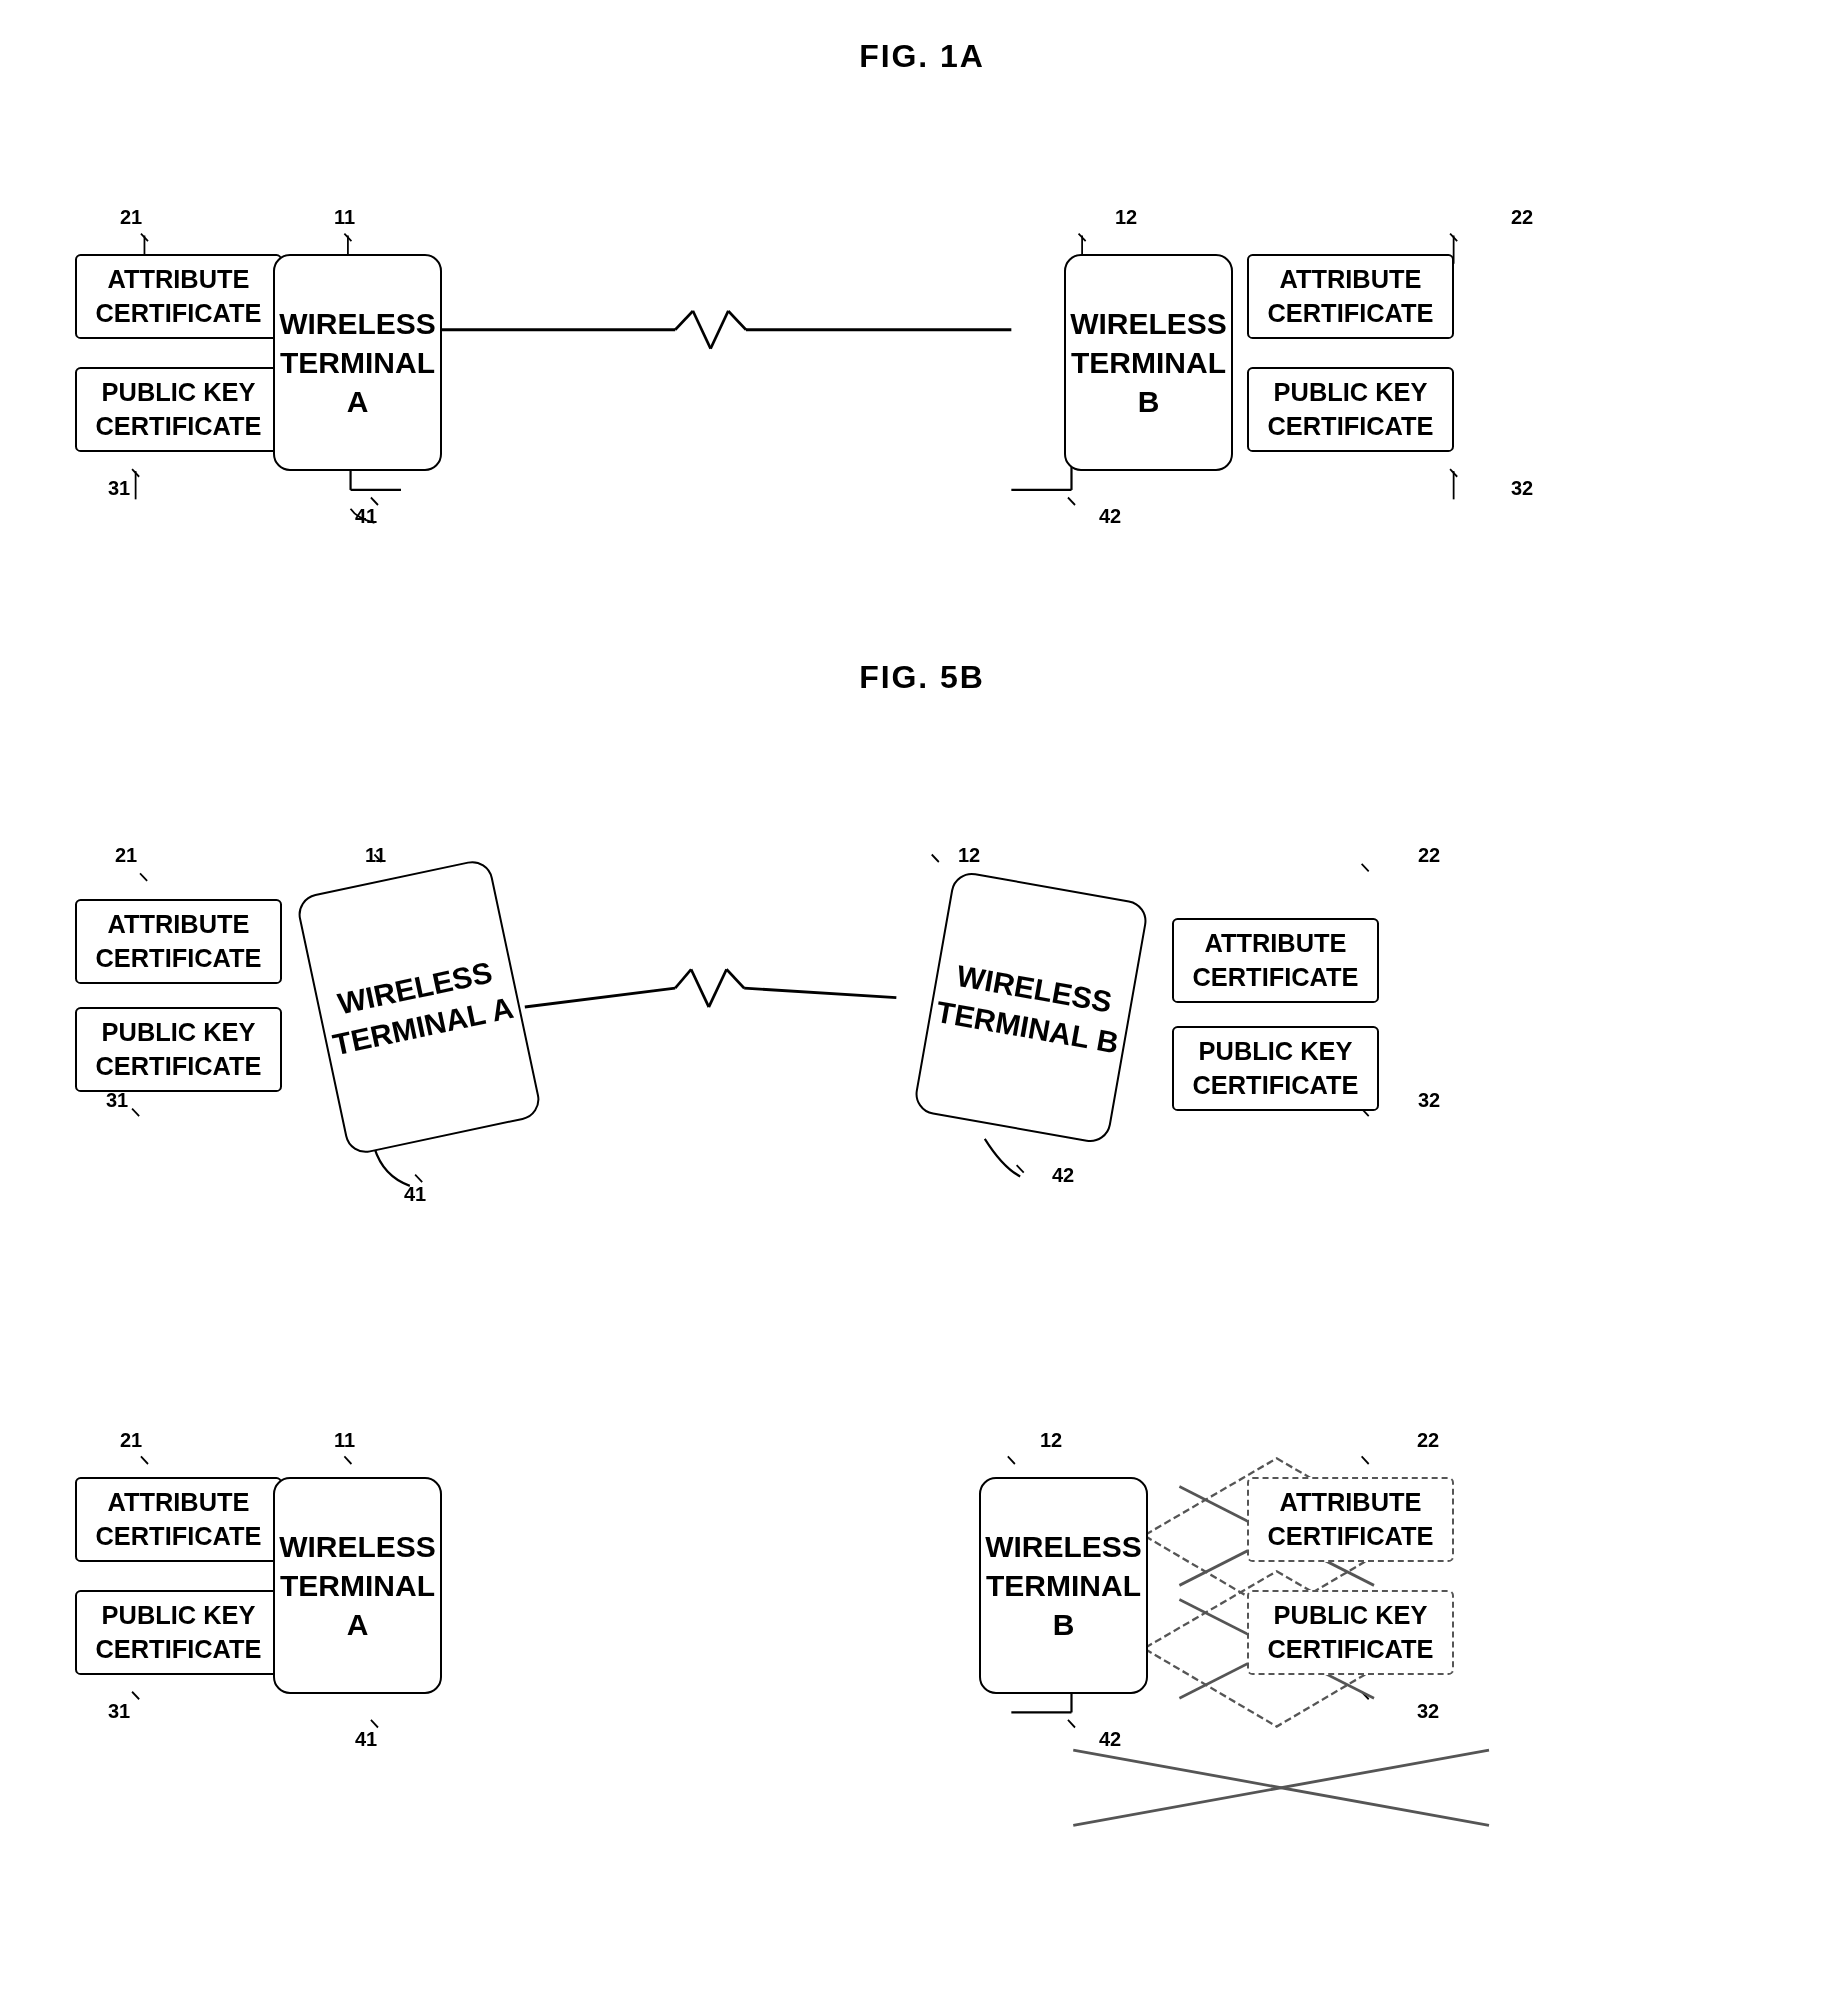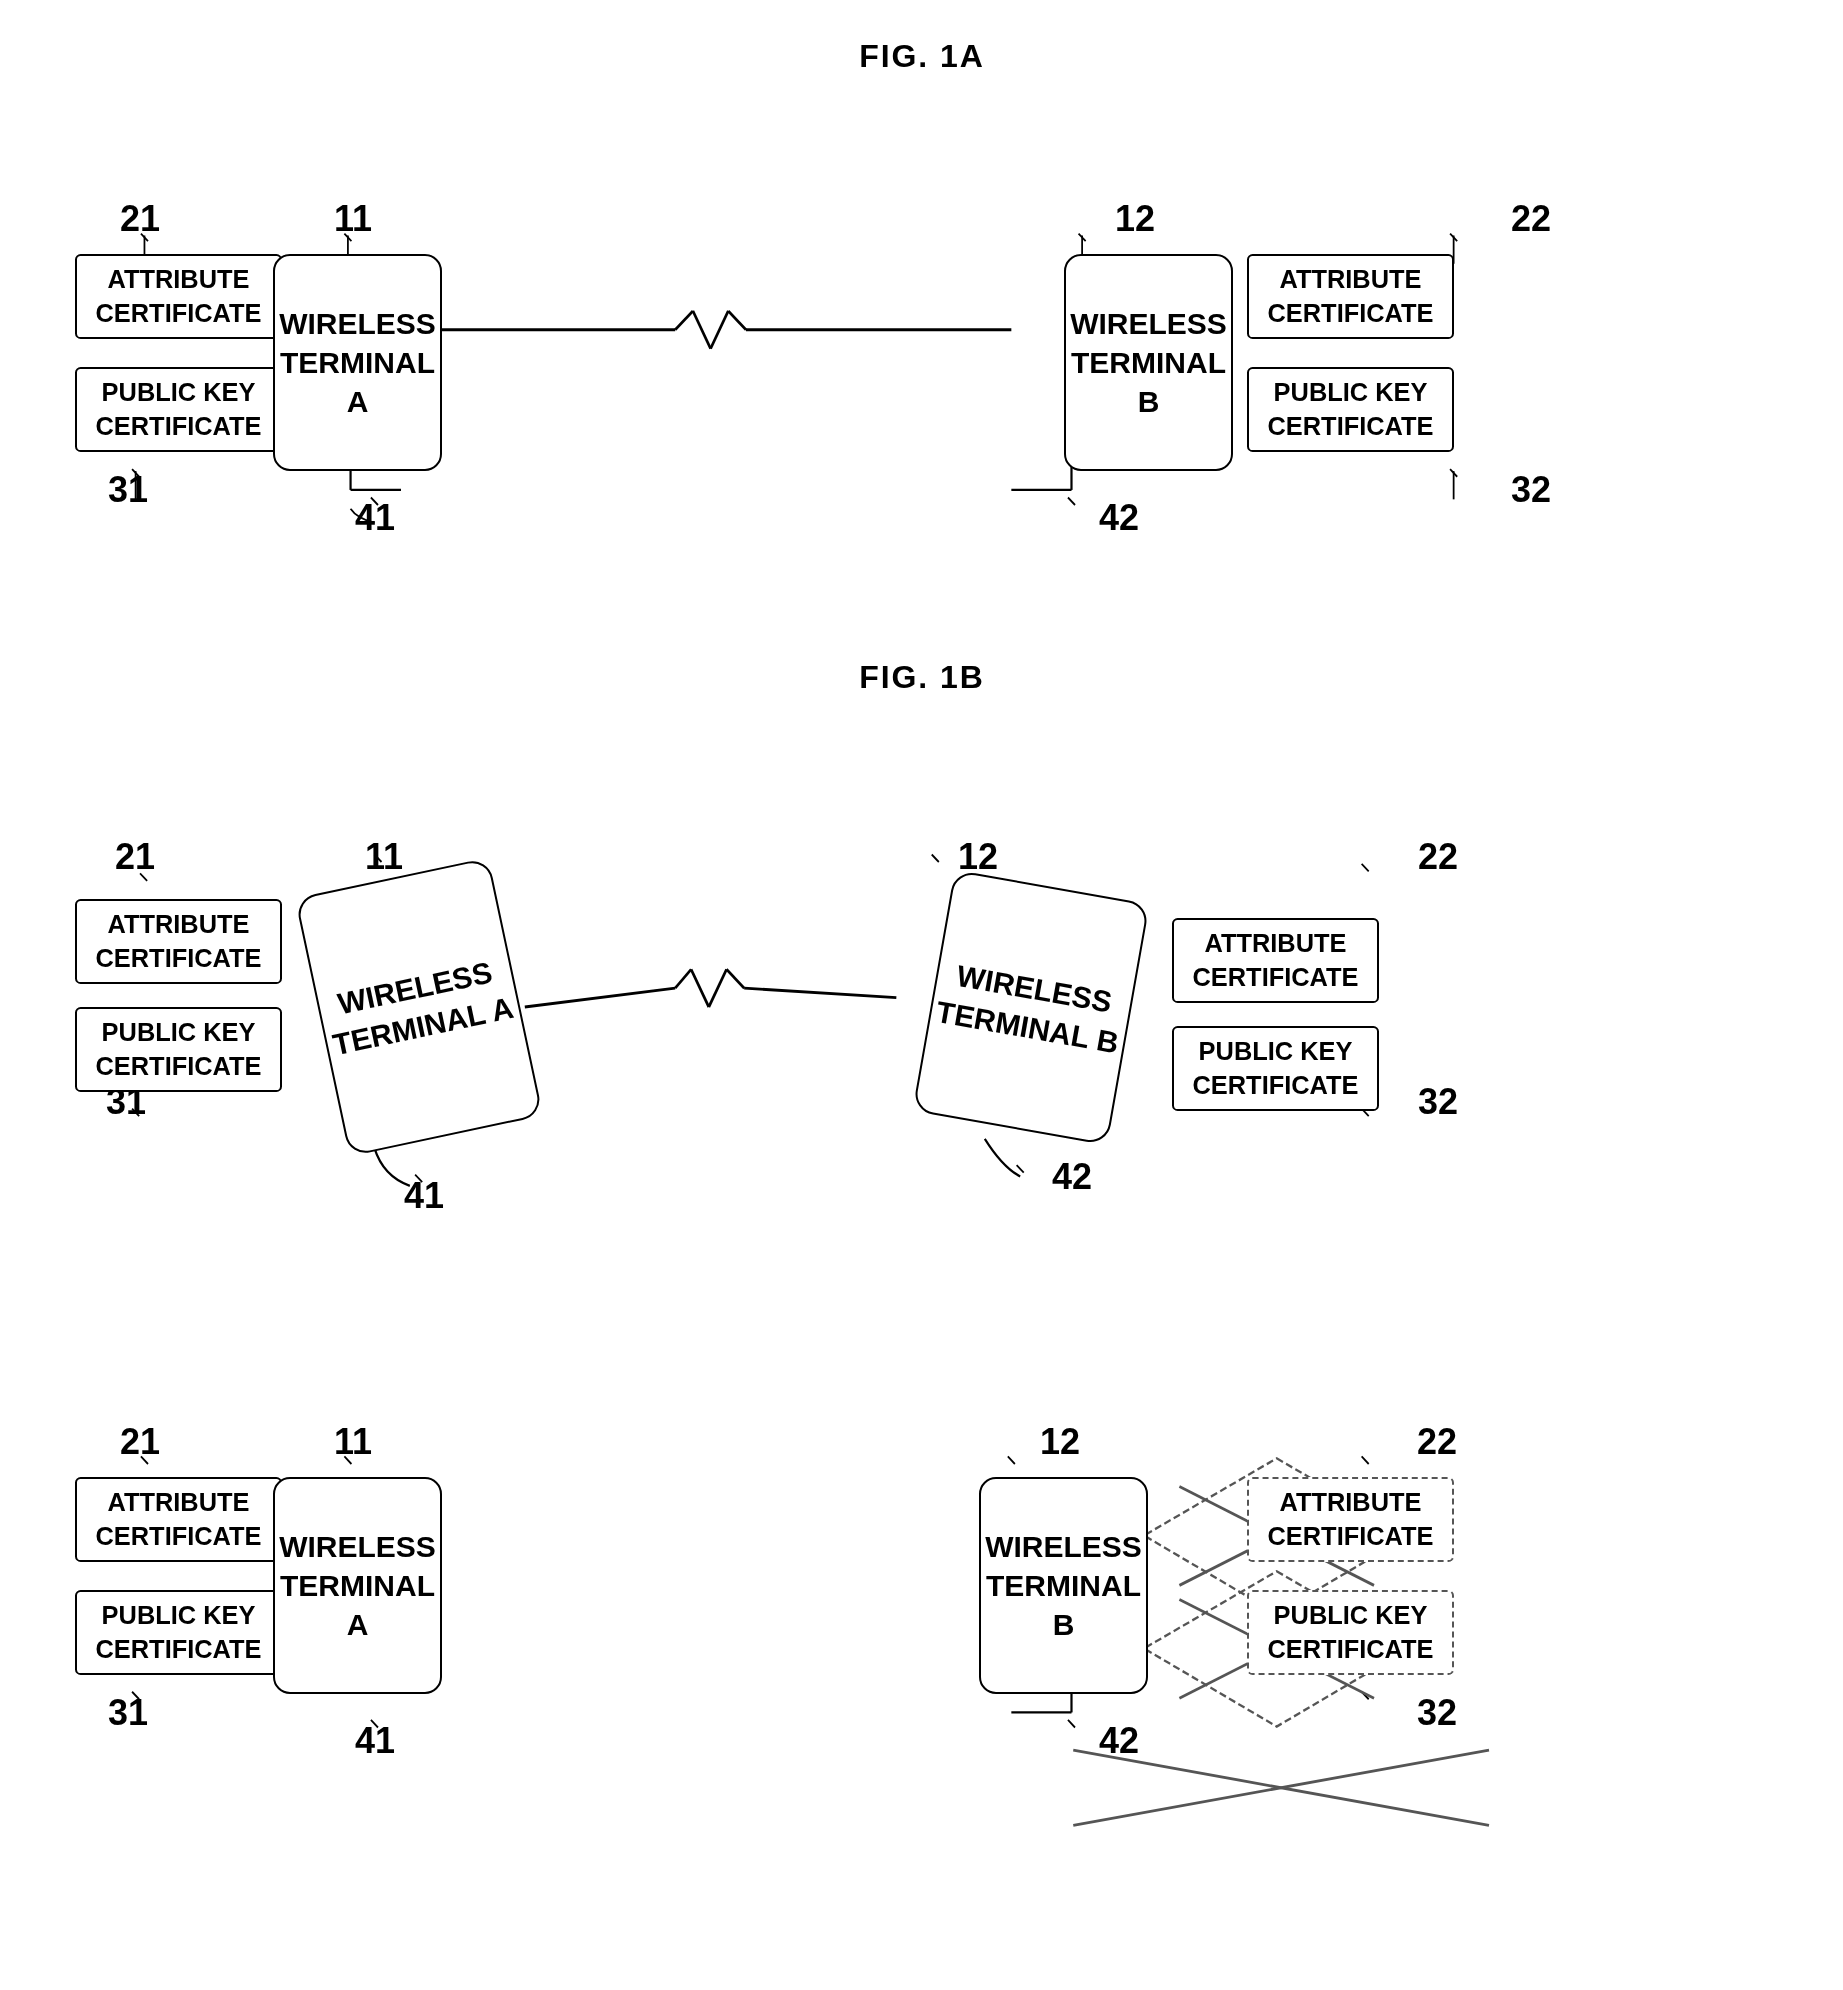--- a/index.html
+++ b/index.html
@@ -91,22 +91,23 @@
       font-size: 25.4px;
       font-weight: bold;
       line-height: 1.3;
       background: #fff;
       padding: 5.6px;
     }
 
     
     .ref-label {
       position: absolute;
-      font-size: 36px;
-      font-weight: bold;
+      font-size: 20px;
+      font-weight: bold;
+      margin-top: 8px;
     }
 
     
     svg.connector {
       position: absolute;
       top: 0; left: 0;
       width: 100%;
       height: 100%;
       pointer-events: none;
     }
@@ -180,21 +181,21 @@
     <div class="cert-box" style="top:254px;left:19px;width:207px;height:85px;">PUBLIC KEY<br>CERTIFICATE</div>
 
     <div class="terminal-box" style="top:141px;left:217px;width:169px;height:217px;">WIRELESS<br>TERMINAL A</div>
 
     <div class="terminal-box" style="top:141px;left:1008px;width:169px;height:217px;">WIRELESS<br>TERMINAL B</div>
 
     <div class="cert-box" style="top:141px;left:1191px;width:207px;height:85px;">ATTRIBUTE<br>CERTIFICATE</div>
     <div class="cert-box" style="top:254px;left:1191px;width:207px;height:85px;">PUBLIC KEY<br>CERTIFICATE</div>
   </div>
 
-  <div class="fig-title">FIG. 1B</div>
+  <div class="fig-title">FIG. 5B</div>
 
   <div class="diagram fig1b">
     <svg class="connector" viewBox="0 0 1958 580" preserveAspectRatio="none">
 
       <line x1="530" y1="290" x2="700" y2="270" stroke="#000" stroke-width="3"></line>
       <line x1="700" y1="270" x2="718" y2="250" stroke="#000" stroke-width="3"></line>
       <line x1="718" y1="250" x2="738" y2="290" stroke="#000" stroke-width="3"></line>
       <line x1="738" y1="290" x2="758" y2="250" stroke="#000" stroke-width="3"></line>
       <line x1="758" y1="250" x2="778" y2="270" stroke="#000" stroke-width="3"></line>
       <line x1="778" y1="270" x2="950" y2="280" stroke="#000" stroke-width="3"></line>

